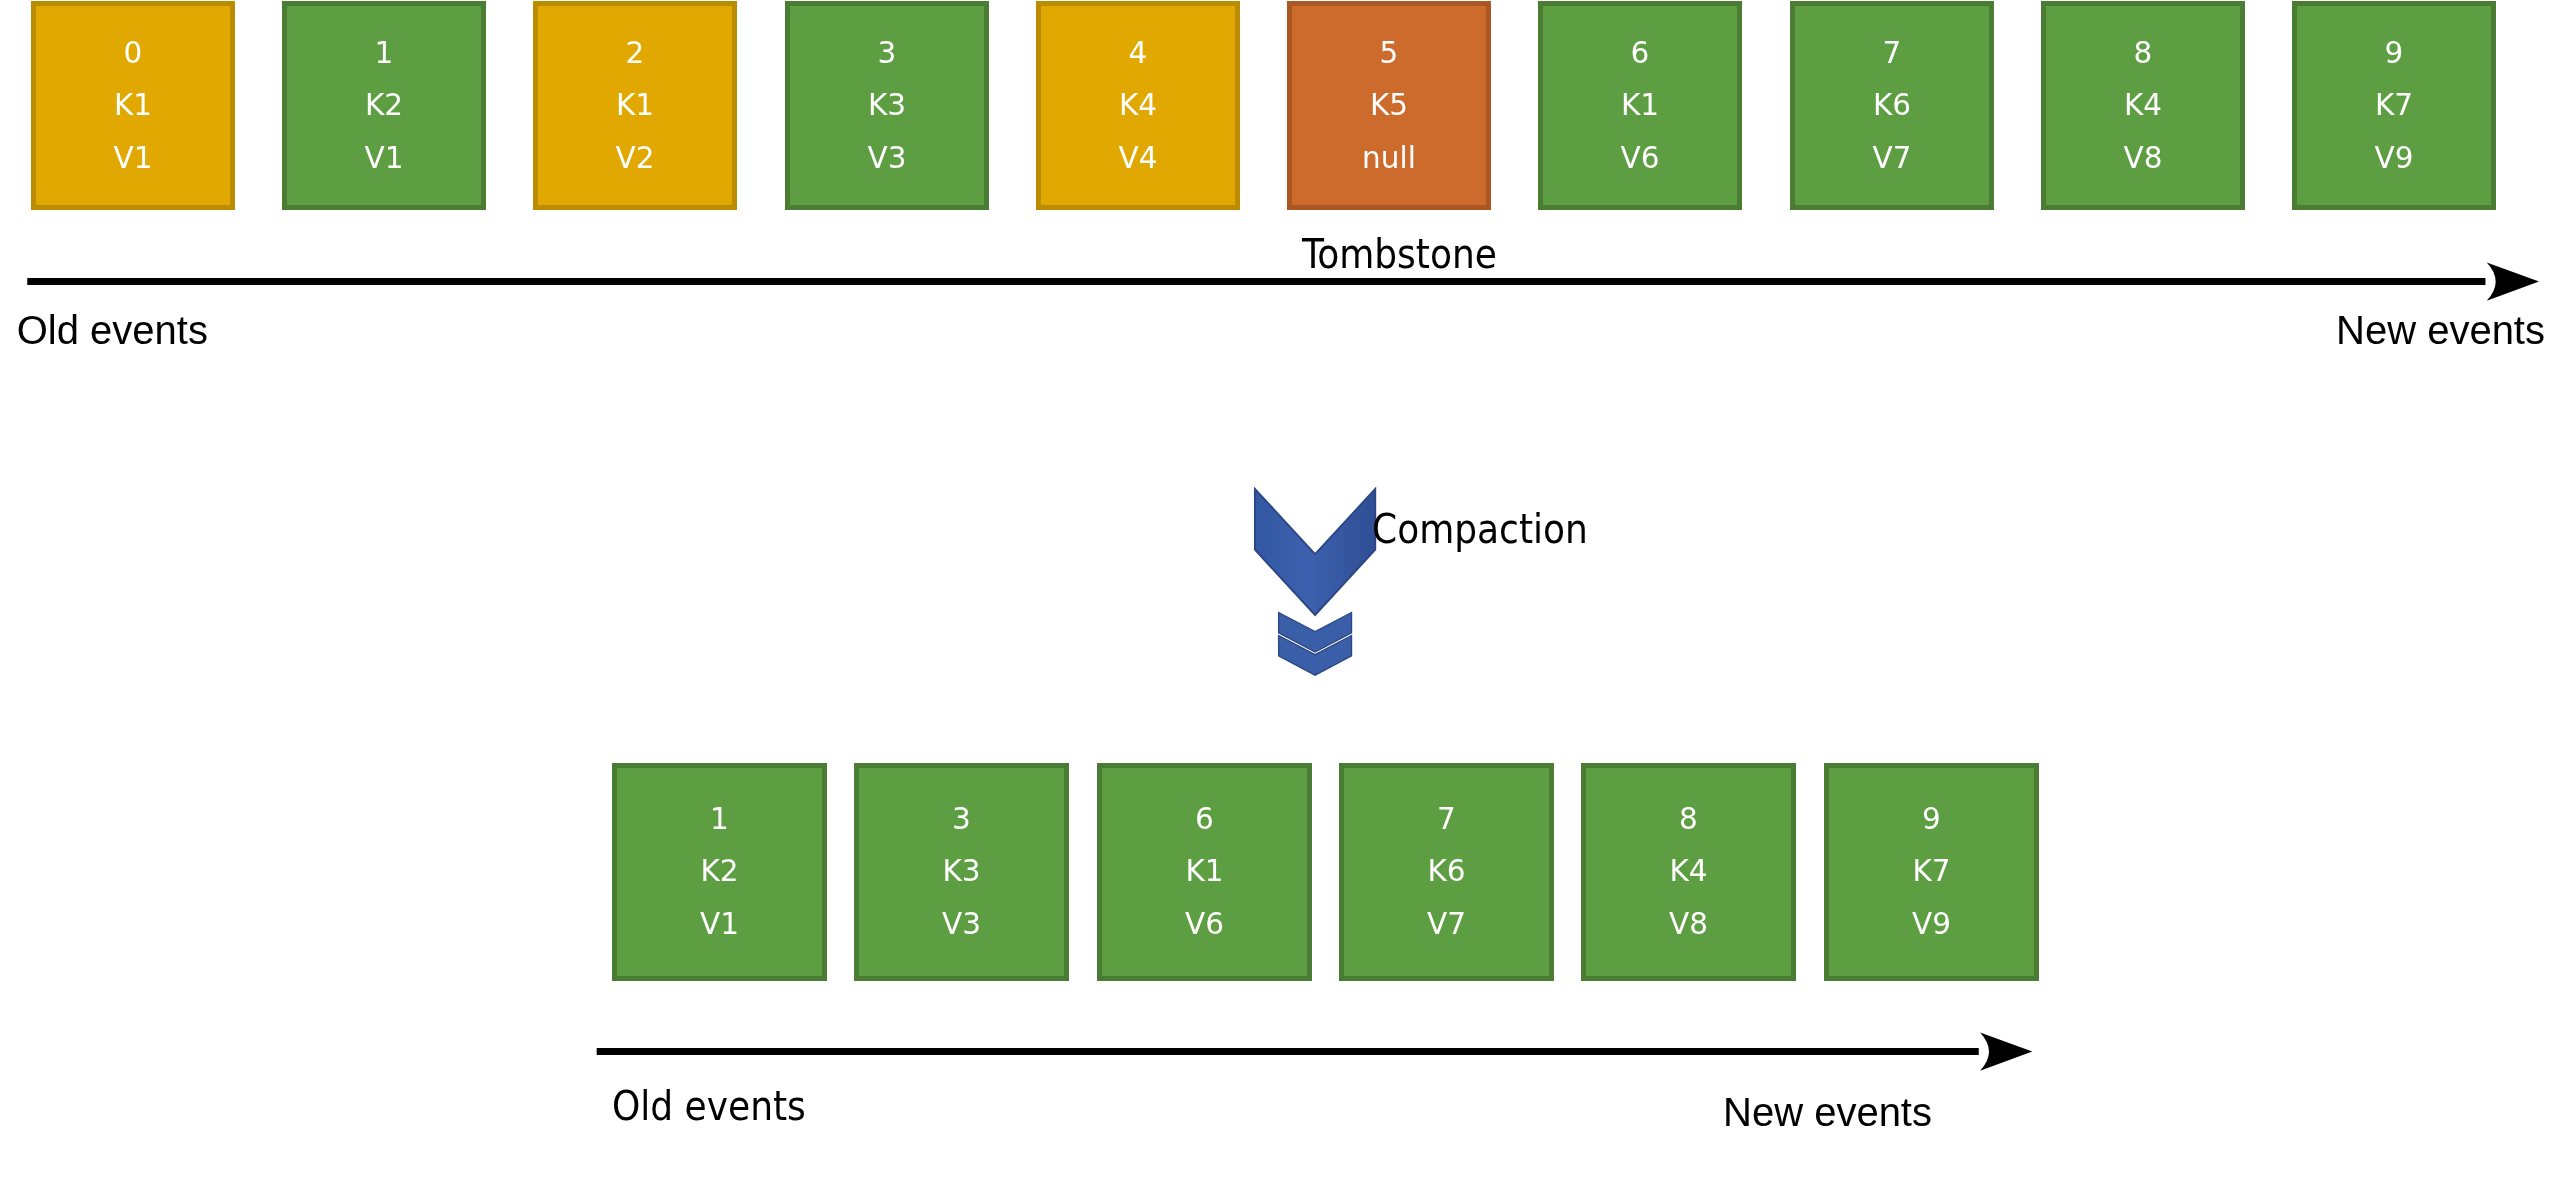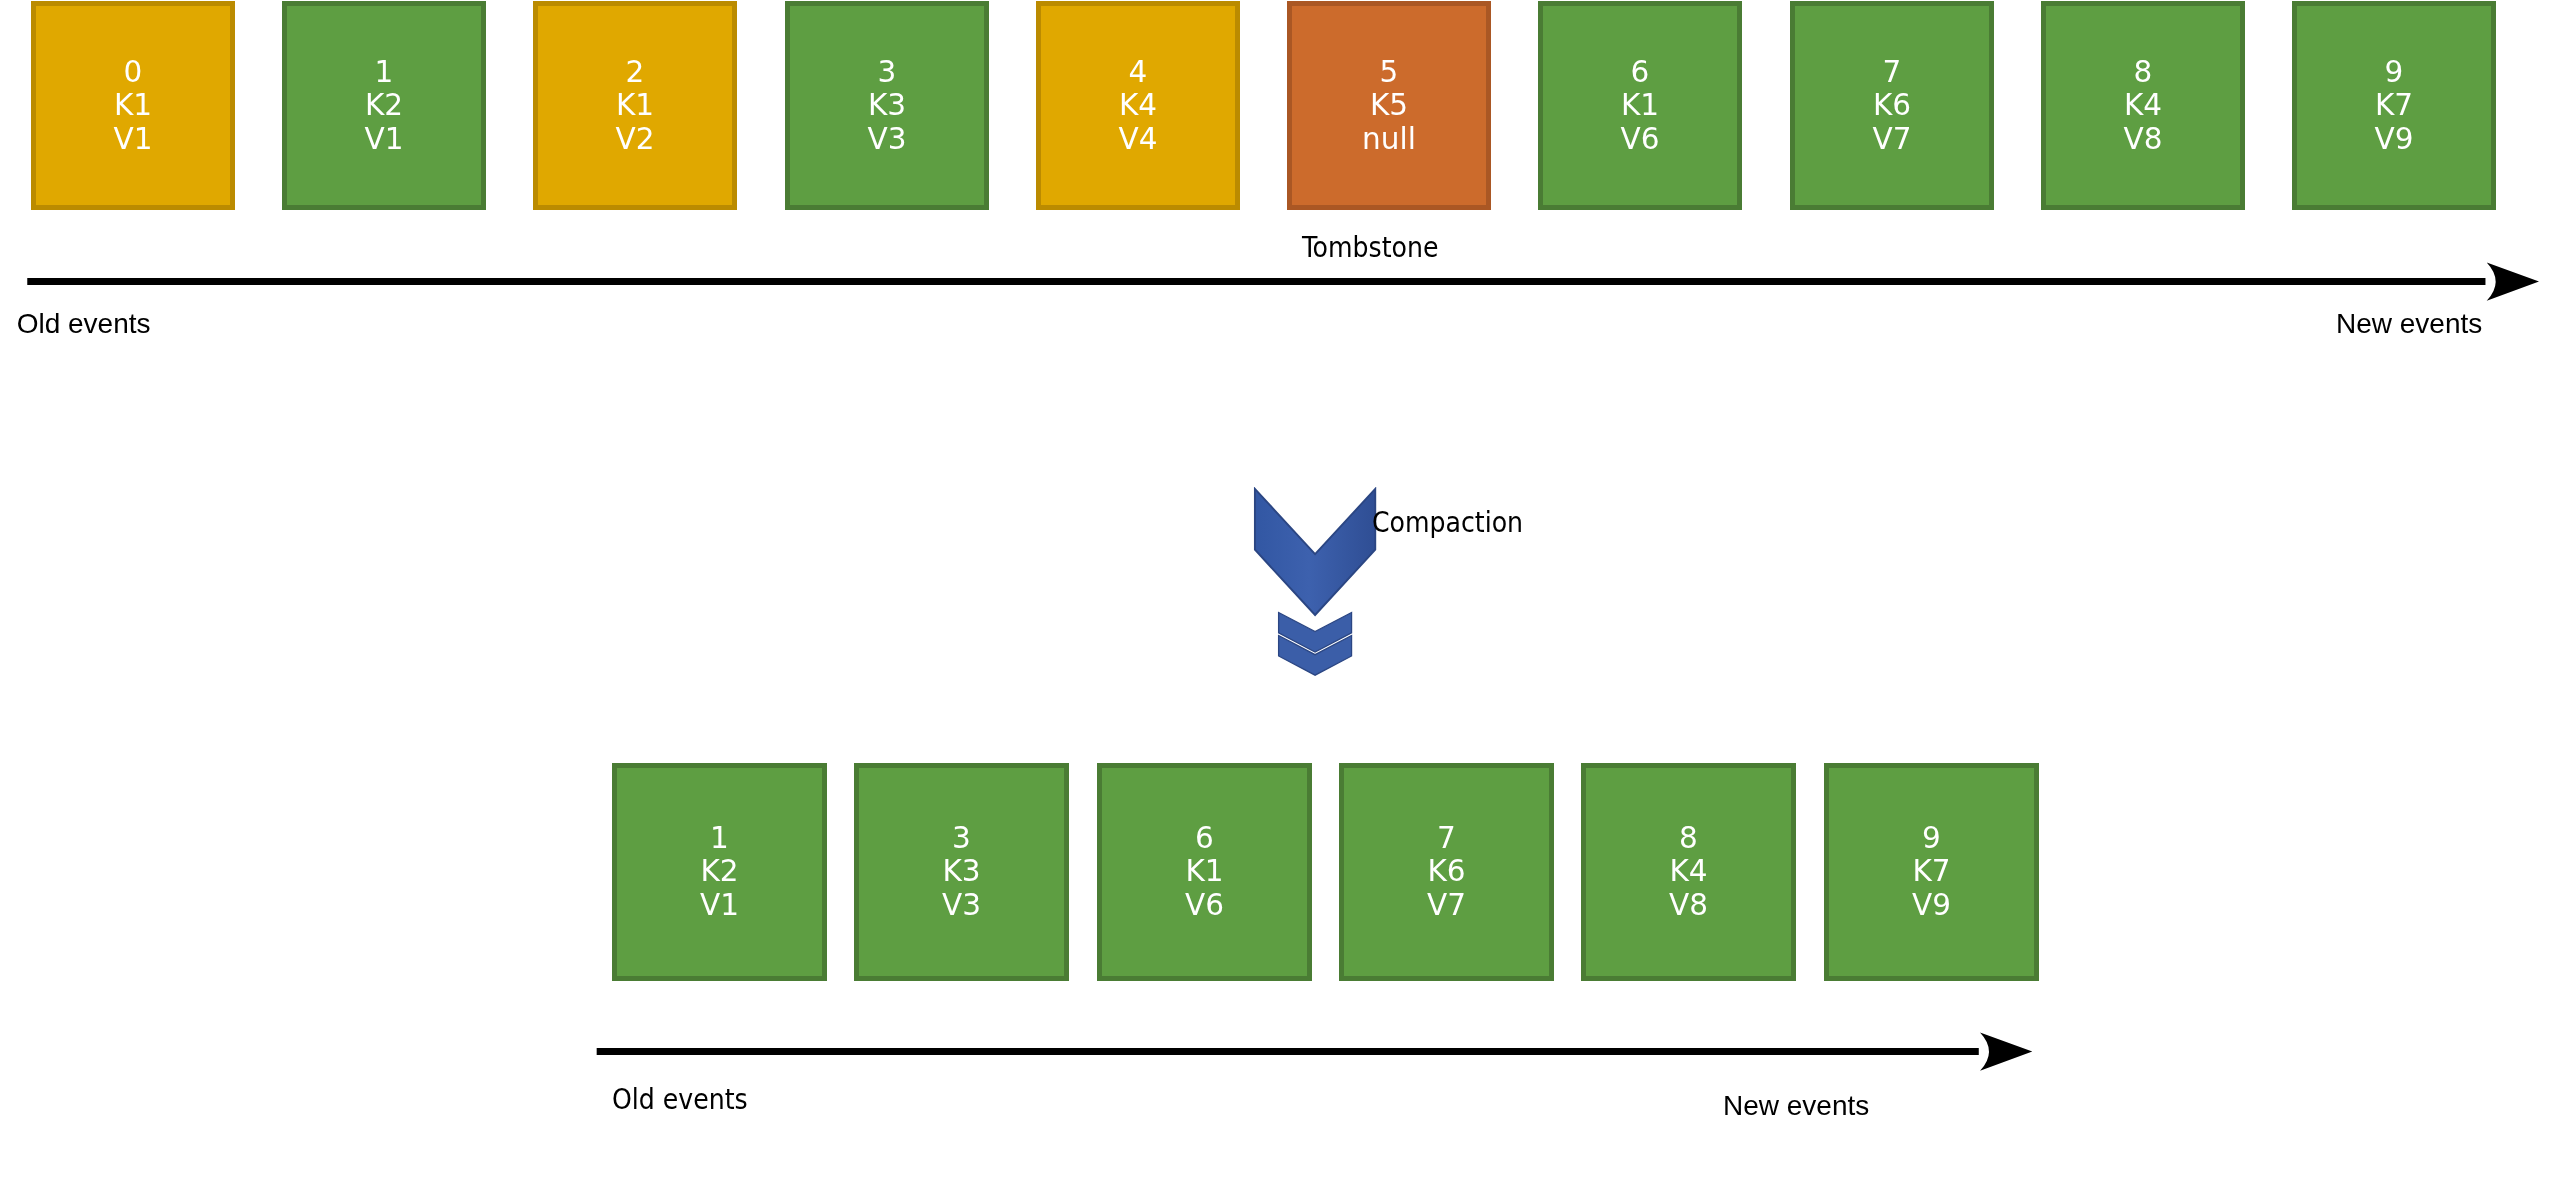--- a/index.html
+++ b/index.html
@@ -33,21 +33,21 @@
     letter-spacing: 0px;
     border-style: solid;
     border-width: 5.1px;
   }
   .event-box .cell-line {
     display: block;
     text-align: center;
     padding: 0;
     margin: 0;
   }
-  .event-box .cell-line + .cell-line { margin-top: 4px; }
+  .event-box .cell-line + .cell-line { margin-top: 23px; }
 
   .fill-green  { background: #5E9E42; border-color: #4A7C34; }
   .fill-gold   { background: #E0A800; border-color: #BB8B00; }
   .fill-orange { background: #CC6B2C; border-color: #AA5724; }
 
   
   .timeline-arrow {
     position: absolute;
   }
   .timeline-arrow svg { display: block; }
@@ -55,21 +55,21 @@
   
   .label {
     position: absolute;
     color: #000000;
     white-space: nowrap;
     font-family: "DejaVu Sans Condensed", "Liberation Sans Narrow", "Liberation Sans", sans-serif;
   }
   .label-regular {
     font-family: "Liberation Sans", sans-serif;
   }
-  .label-lg  { font-size: 28px; }
+  .label-lg  { font-size: 40px; }
 
   
   .compaction-arrow {
     position: absolute;
   }
   .compaction-arrow svg { display: block; }
 </style>
 </head>
 <body>
 

